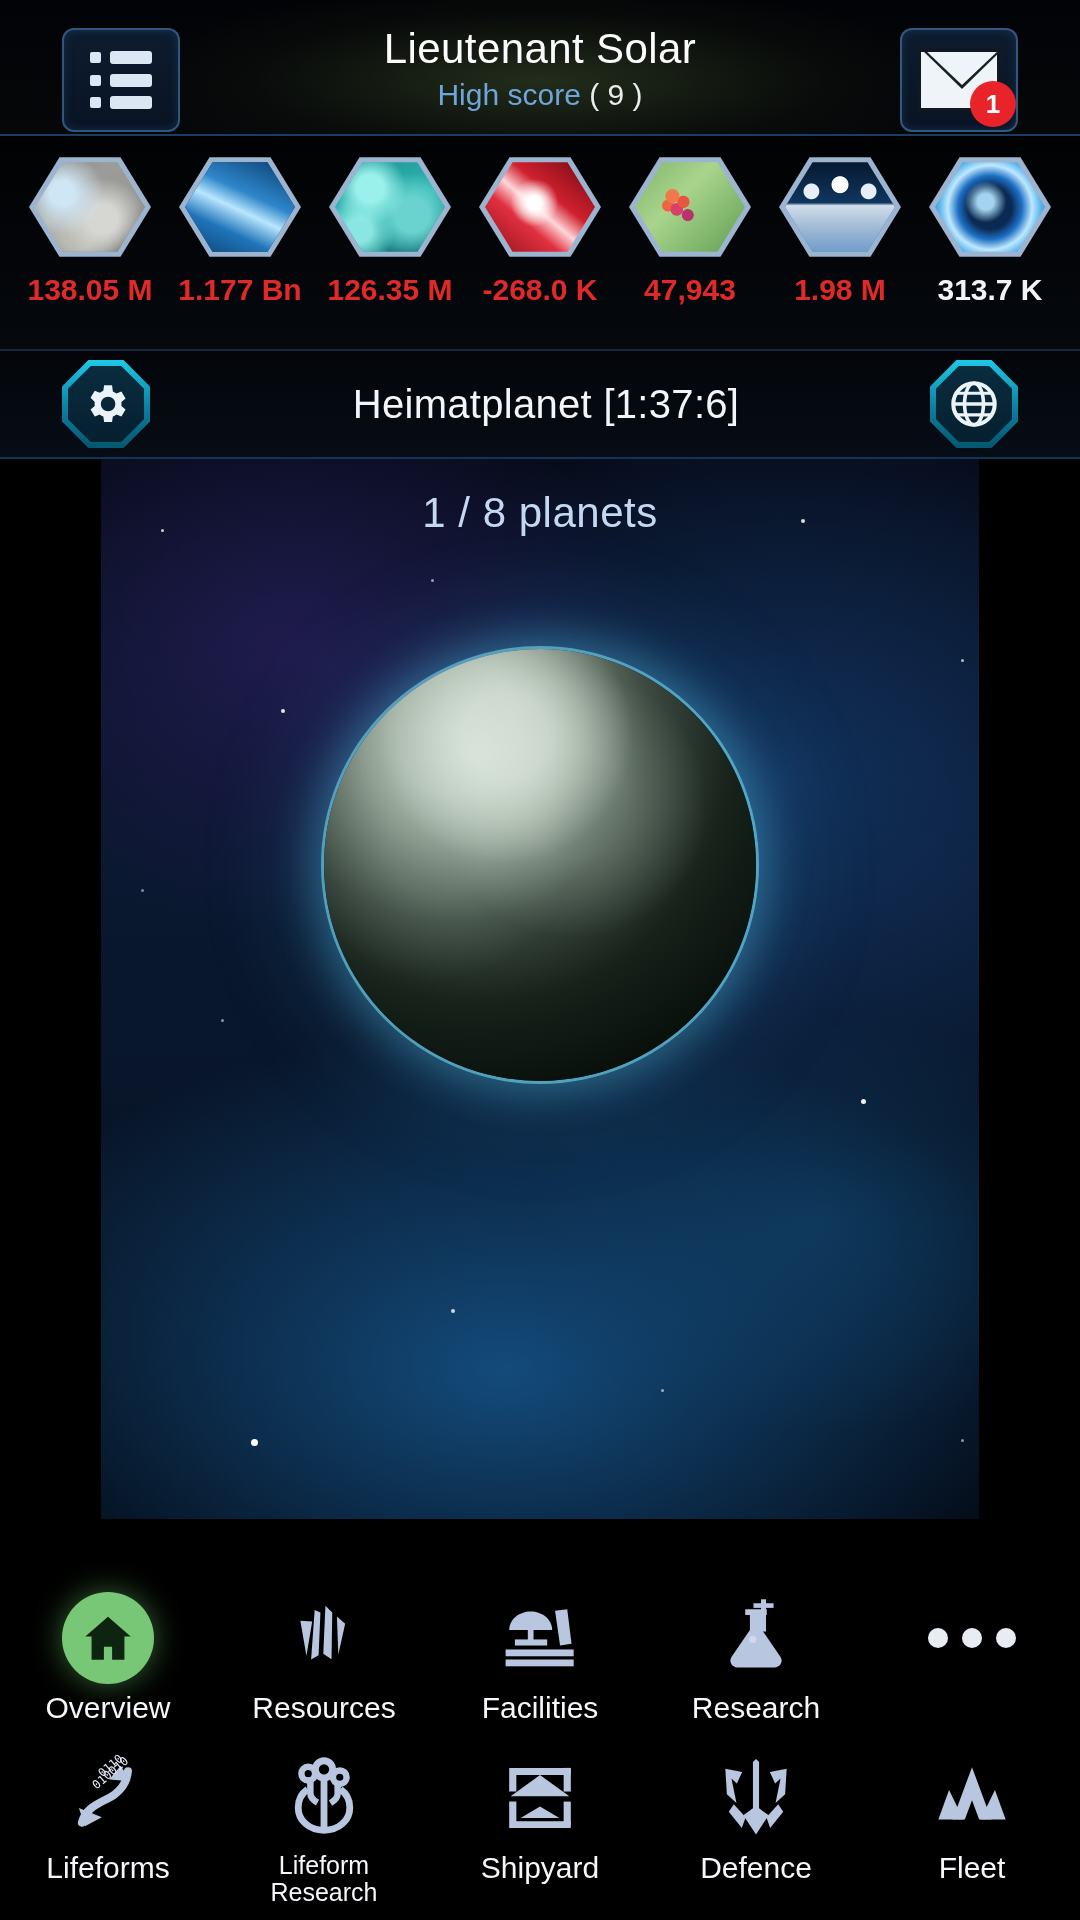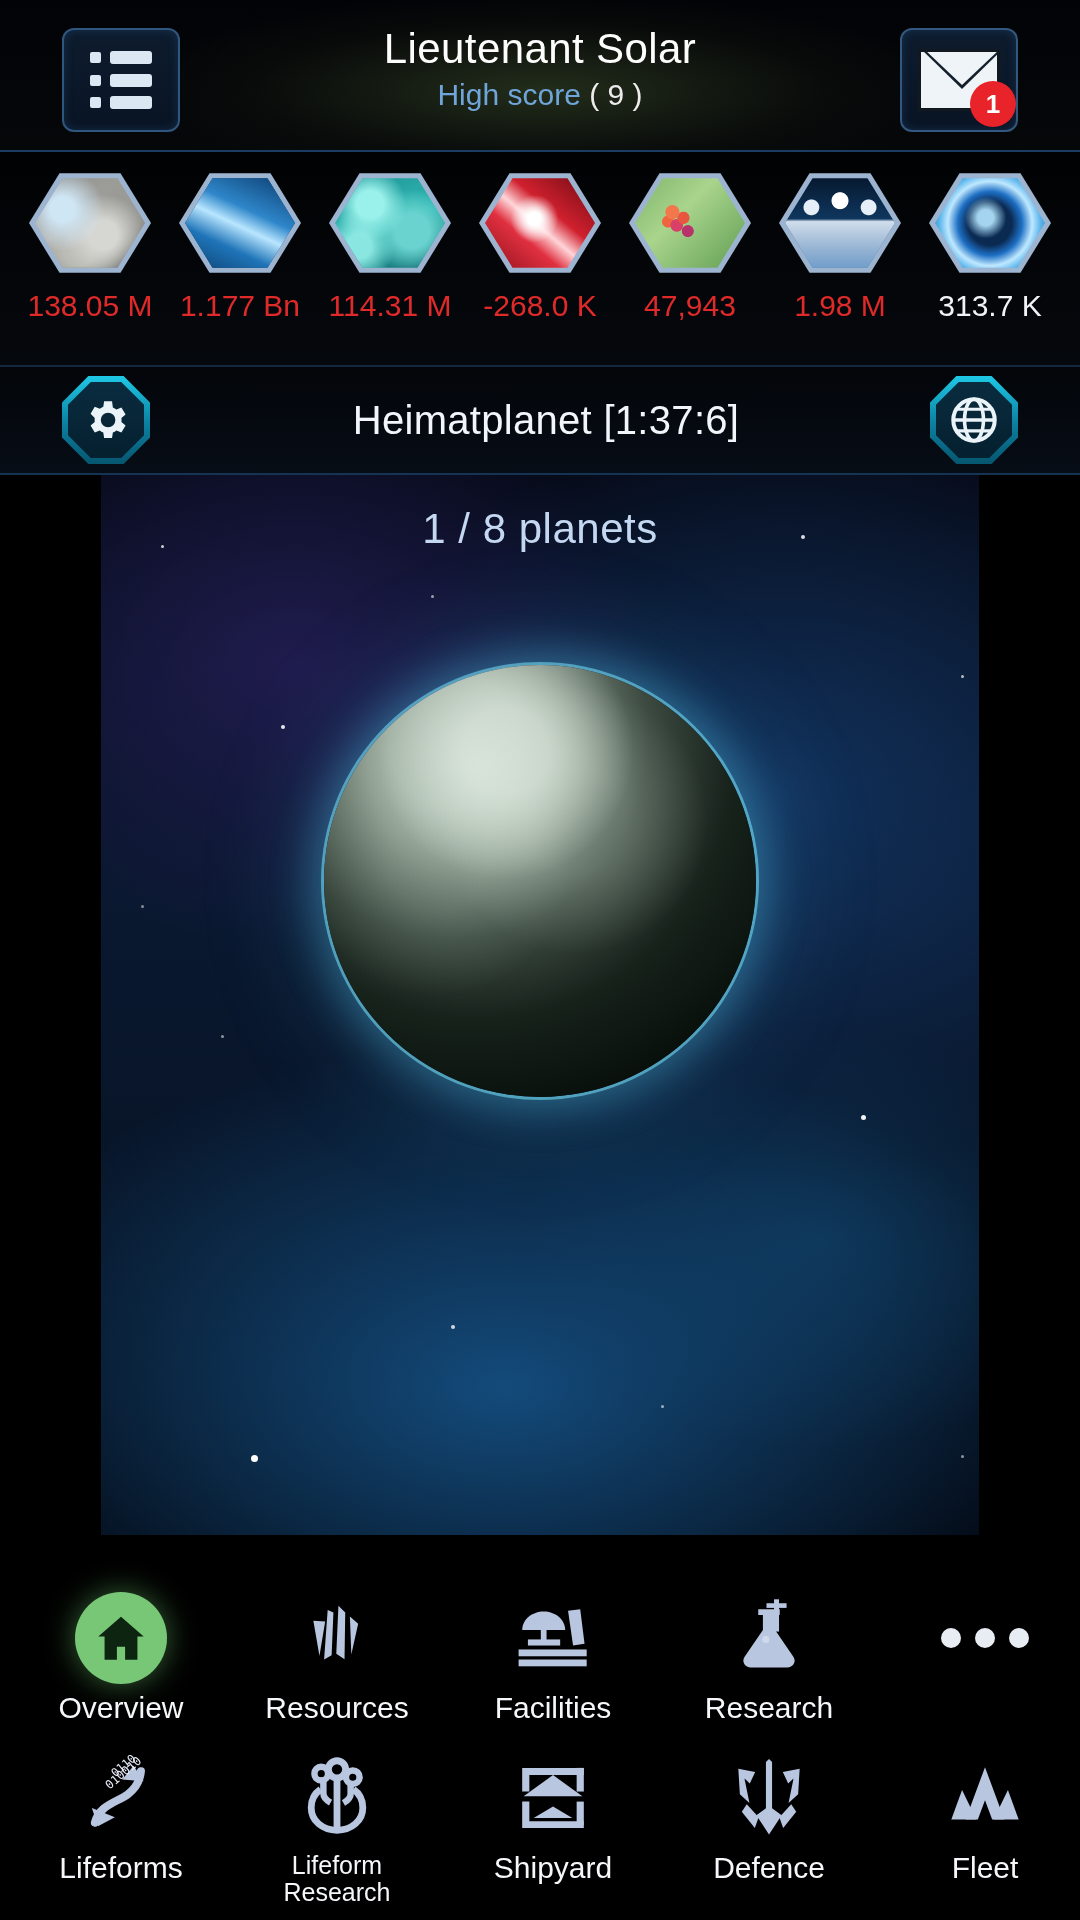--- a/index.html
+++ b/index.html
@@ -6,21 +6,21 @@
   html,body {
     width:1080px; height:1920px;
     background:#000;
     font-family:"Liberation Sans", sans-serif;
     overflow:hidden;
   }
   #app { position:relative; width:1080px; height:1920px; background:#000; }
 
   
   .header {
-    position:relative; height:152px; width:1080px;
+    position:relative; height:136px; width:1080px;
     background:
       radial-gradient(ellipse 520px 120px at 50% 60%, rgba(40,52,30,0.85) 0%, rgba(16,20,14,0.4) 55%, rgba(0,0,0,0) 80%),
       linear-gradient(180deg,#020306 0%, #050709 100%);
     border-bottom:2px solid #1b3c63;
   }
   .hdr-btn {
     position:absolute; top:28px; width:118px; height:104px;
     border-radius:12px;
     background:linear-gradient(180deg,#0d1c2e 0%, #091424 100%);
     border:2px solid #2f567f;
@@ -66,21 +66,21 @@
   .score-paren { color:#ececec; }
 
   
   .resbar {
     position:relative; width:1080px; height:215px;
     background:linear-gradient(180deg,#010203 0%, #05080d 100%);
     display:flex; align-items:flex-start; justify-content:space-between;
     padding:18px 22px 0 22px;
     border-bottom:2px solid #13273f;
   }
-  .res { width:136px; display:flex; flex-direction:column; align-items:center; }
+  .res { width:136px; display:flex; flex-direction:column; align-items:center;font-weight:bold; }
   .hex {
     width:122px; height:106px; position:relative;
     clip-path:polygon(25% 3%, 75% 3%, 100% 50%, 75% 97%, 25% 97%, 0% 50%);
     background:#9db4d0;
     display:flex; align-items:center; justify-content:center;
   }
   .hex-in {
     width:110px; height:95px;
     clip-path:polygon(25% 3%, 75% 3%, 100% 50%, 75% 97%, 25% 97%, 0% 50%);
     position:relative; overflow:hidden;
@@ -187,21 +187,21 @@
   }
   .planet-sphere:after {
     content:""; position:absolute; inset:0; border-radius:50%;
     background:
       radial-gradient(circle at 42% 20%, rgba(230,240,230,0.55) 0 10%, rgba(0,0,0,0) 30%),
       radial-gradient(circle at 58% 36%, rgba(190,205,190,0.25) 0 14%, rgba(0,0,0,0) 36%),
       radial-gradient(circle at 26% 46%, rgba(170,190,175,0.18) 0 12%, rgba(0,0,0,0) 34%);
   }
 
   
-  .nav { position:absolute; left:0; right:0; bottom:0; width:876px; background:#000; padding-top:10px;margin-left:13px; }
+  .nav { position:absolute; left:0; right:0; bottom:0; width:876px; background:#000; padding-top:10px; }
   .navrow { display:flex; width:1080px; }
   .navitem {
     flex:1; display:flex; flex-direction:column; align-items:center; justify-content:flex-start;
     padding:12px 0 14px 0;
   }
   .navicon { height:96px; display:flex; align-items:center; justify-content:center; }
   .navlabel { margin-top:6px; color:#f5f7fa; font-size:30px; text-align:center; line-height:1.08; }
   .navlabel.small { font-size:25px; }
   .home-circle {
     width:92px; height:92px; border-radius:50%;
@@ -265,21 +265,21 @@
       <div class="hex">
           <div class="hex-in hx-crystal"></div>
         </div>
       <div class="res-val">1.177 Bn</div>
     </div>
 
     <div class="res">
       <div class="hex">
           <div class="hex-in hx-deut"></div>
         </div>
-      <div class="res-val">114.31 M</div>
+      <div class="res-val">126.35 M</div>
     </div>
 
     <div class="res">
       <div class="hex">
           <div class="hex-in hx-energy-neg"></div>
         </div>
       <div class="res-val">-268.0 K</div>
     </div>
 
     <div class="res">

